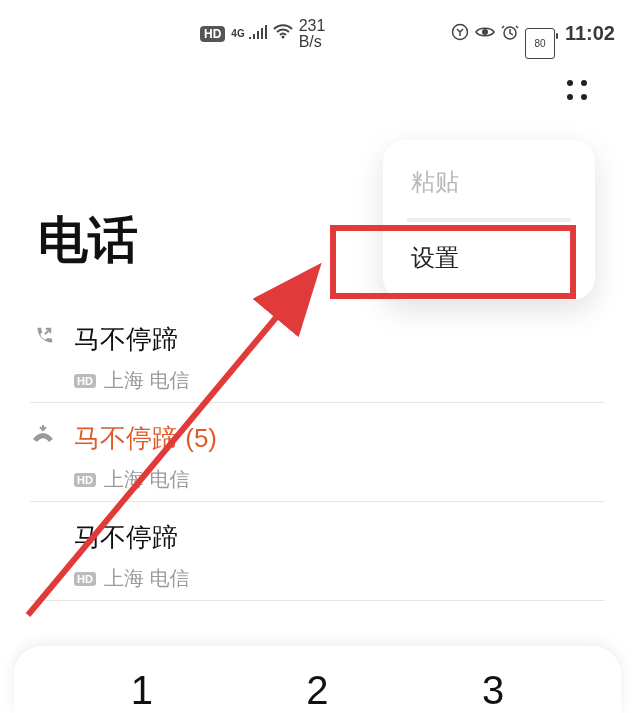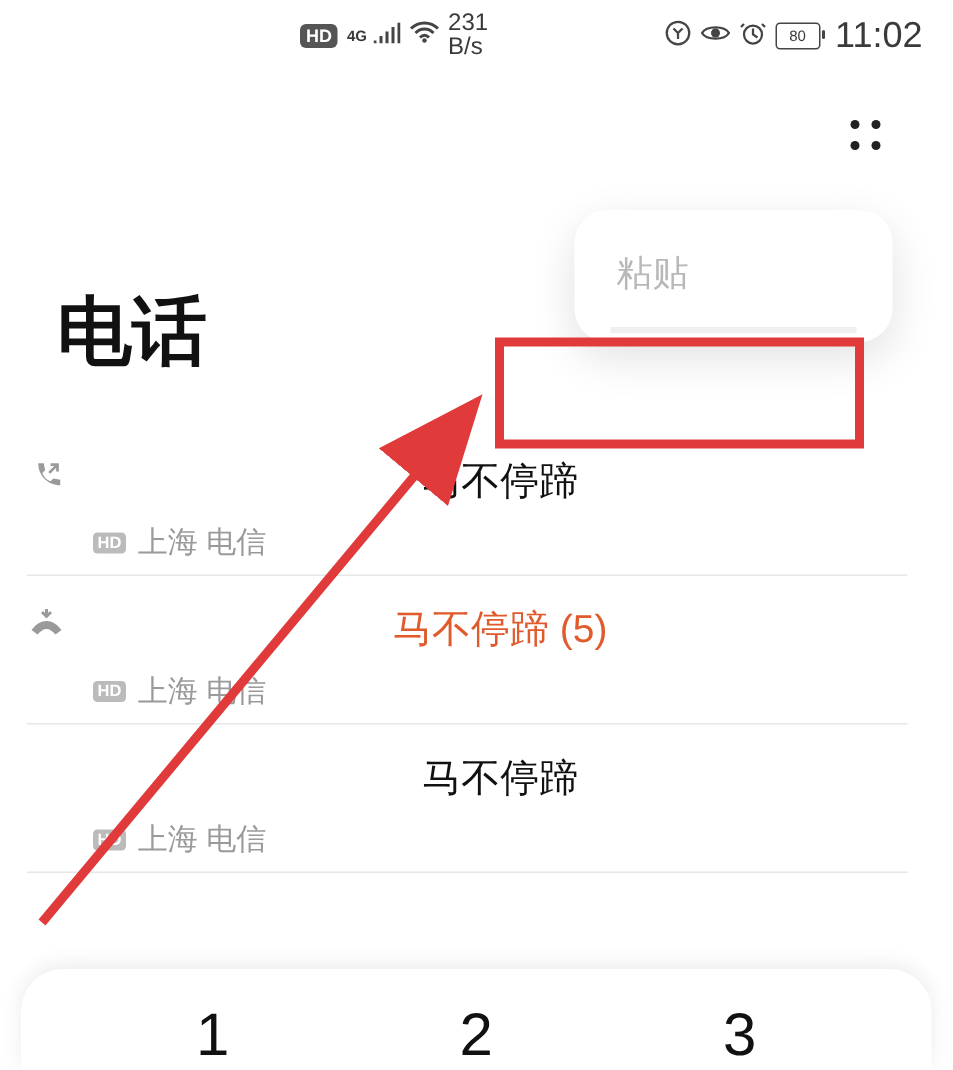--- a/index.html
+++ b/index.html
@@ -22,39 +22,39 @@
       color: #3a3a3a;
       font-weight: 500;
     }
     .status-left { display:flex; align-items:center; gap:6px; margin-right:auto; margin-left:200px;}
     .badge-hd {
       background:#555; color:#fff; border-radius:4px; padding:1px 4px; font-size:12px; font-weight:600;
     }
     .sup4g { font-size:10px; font-weight:700; margin-right:-2px; }
     .netspeed { font-size:16px; line-height:1; text-align:left; }
     .bat { display:inline-flex; align-items:center; gap:2px;}
-    .bat-box { width:30px; height:18px; border:1.5px solid #444; border-radius:3px; position:relative; font-size:10px; display:flex; align-items:center; justify-content:center;}
+    .bat-box { width:30px; height:31px; border:1.5px solid #444; border-radius:3px; position:relative; font-size:10px; display:flex; align-items:center; justify-content:center;margin-top:20px;}
     .bat-box:after{content:""; position:absolute; right:-4px; top:4px; width:2px; height:6px; background:#444; border-radius:1px;}
-    .time { font-size:24px; margin-left:4px;}
+    .time { font-size:20px; margin-left:4px;font-weight:bold;}
 
     
     .more-dots {
       position:absolute; top:80px; right:48px;
       display:grid; grid-template-columns:repeat(2,6px); grid-gap:8px;
     }
     .more-dots span{ width:6px; height:6px; background:#222; border-radius:50%;}
 
     
     .page-title {
       font-size:50px; font-weight:600; color:#111;
       padding: 140px 12px 30px 38px;
     }
 
     
-    .call-list { padding: 0 30px 0 18px; text-align: center; }
+    .call-list { padding: 0 30px 0 30px; }
     .call-item {
       display:flex; align-items:flex-start; gap:18px;
       padding:18px 0 8px 0;
       border-bottom:1px solid #e6e6e6;
     }
     .call-item:first-child{ border-top:none;}
     .call-icon { width:26px; display:flex; justify-content:center; padding-top:4px; color:#888;}
     .call-main { flex:1; }
     .call-name { font-size:26px; font-weight:500; color:#111; }
     .call-name.missed { color:#e05a2b; }
@@ -192,20 +192,21 @@
       </div>
     </div>
   </div>
 
 <div class="menu" id="menu">
     <div class="menu-item disabled">粘贴</div>
     <div class="menu-sep"></div>
     <div class="menu-sep"></div>
     <div class="menu-sep"></div>
     <div class="menu-sep"></div>
+    <div class="menu-item">设置</div>
   </div>
 
 <div class="highlight"></div>
 
 <svg class="arrow" width="635" height="713">
   <defs>
     <marker id="arrhead" markerWidth="12" markerHeight="10" refX="10" refY="5" orient="auto">
       <path d="M0 0 L12 5 L0 10 z" fill="#e03a3a"></path>
     </marker>
   </defs>

